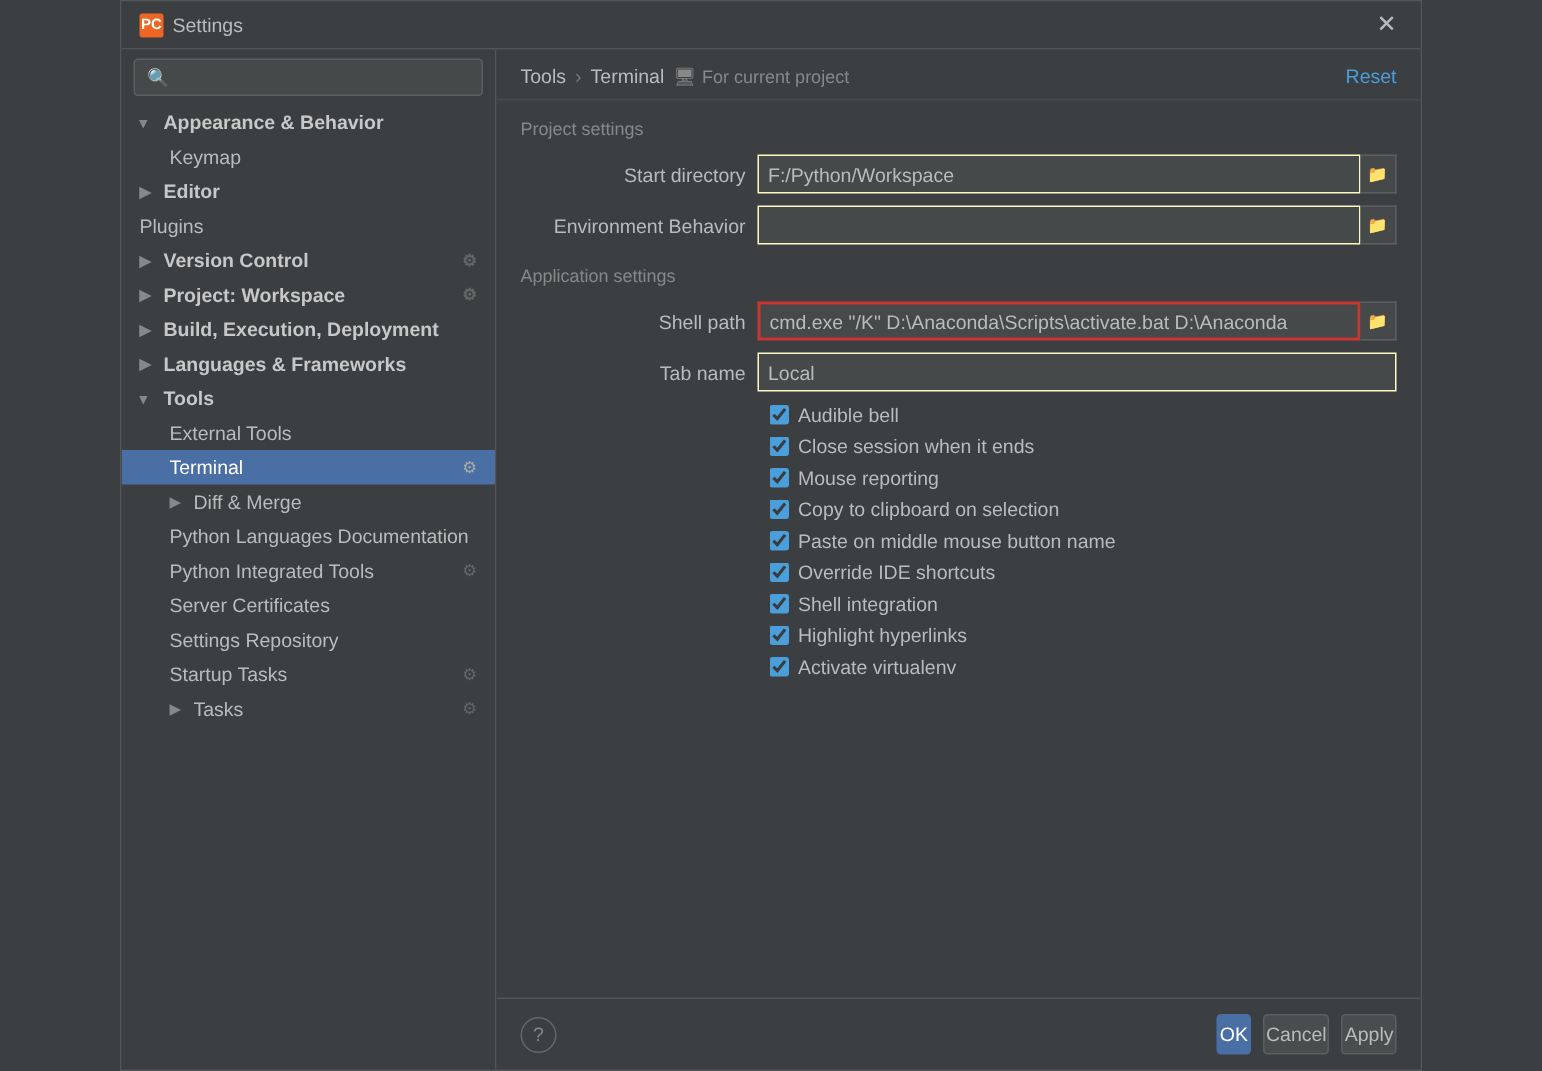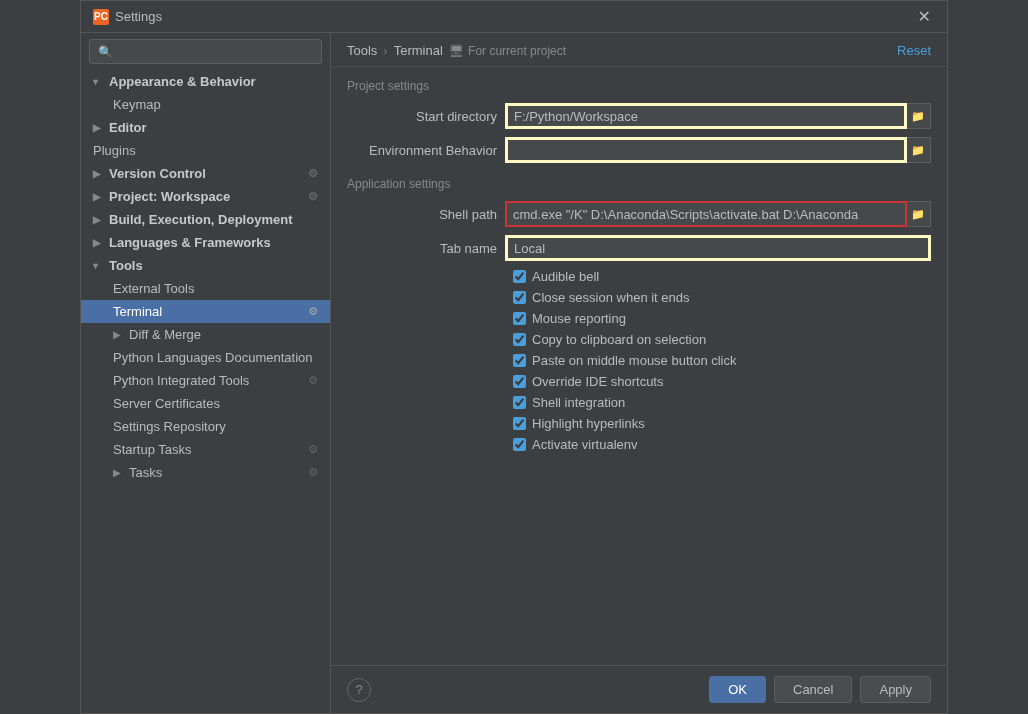--- a/index.html
+++ b/index.html
@@ -201,21 +201,21 @@
       color: #bbbbbb;
       width: 150px;
       text-align: right;
       flex-shrink: 0;
       font-size: 13px;
     }
 
     .form-input {
       flex: 1;
       background: #45494a;
-      border: 3px solid #fef9c3;
+      border: 1px solid #fef9c3;
       color: #bbbbbb;
       padding: 3px 6px;
       font-size: 13px;
       outline: none;
       height: 26px;
     }
 
     .form-input.highlighted {
       border: 2px solid #cc3333;
     }
@@ -281,21 +281,21 @@
       border: 1px solid #666;
       background: none;
       color: #888;
       cursor: pointer;
       display: flex;
       align-items: center;
       justify-content: center;
       font-size: 13px;
     }
     .btn {
-      padding: 5px 18px;
+      padding: 5px 1px;
       border-radius: 3px;
       cursor: pointer;
       font-size: 13px;
       border: 1px solid #5c5f60;
       background: #4a4d4e;
       color: #bbbbbb;
     }
     .btn.primary {
       background: #4a6fa5;
       border-color: #4a6fa5;
@@ -463,21 +463,21 @@
             <div class="checkbox-row">
               <input type="checkbox" checked="" style="">
               <span>Mouse reporting</span>
             </div>
             <div class="checkbox-row">
               <input type="checkbox" checked="" style="">
               <span>Copy to clipboard on selection</span>
             </div>
             <div class="checkbox-row">
               <input type="checkbox" checked="" style="">
-              <span>Paste on middle mouse button click</span>
+              <span>Paste on middle mouse button name</span>
             </div>
             <div class="checkbox-row">
               <input type="checkbox" checked="" style="">
               <span>Override IDE shortcuts</span>
             </div>
             <div class="checkbox-row">
               <input type="checkbox" checked="" style="">
               <span>Shell integration</span>
             </div>
             <div class="checkbox-row">

